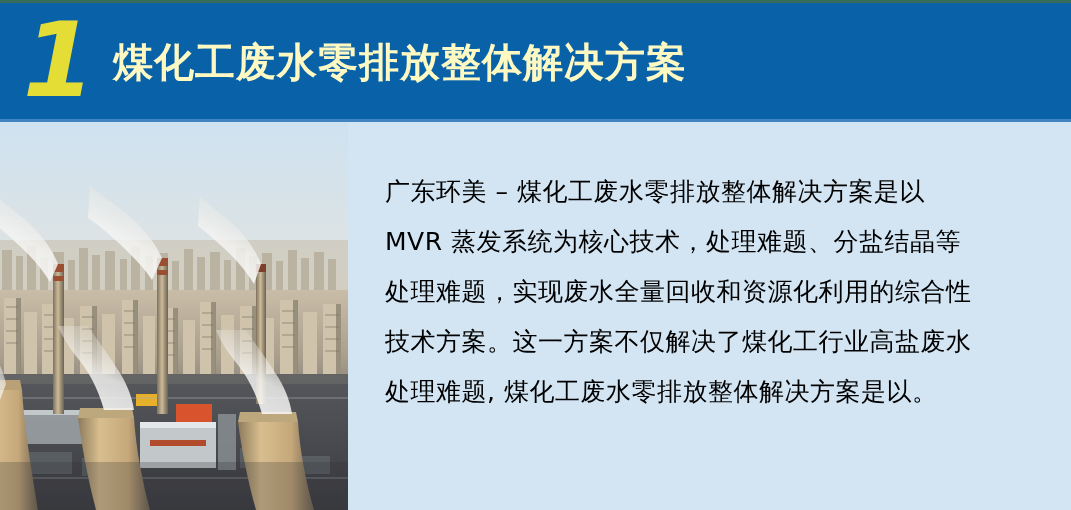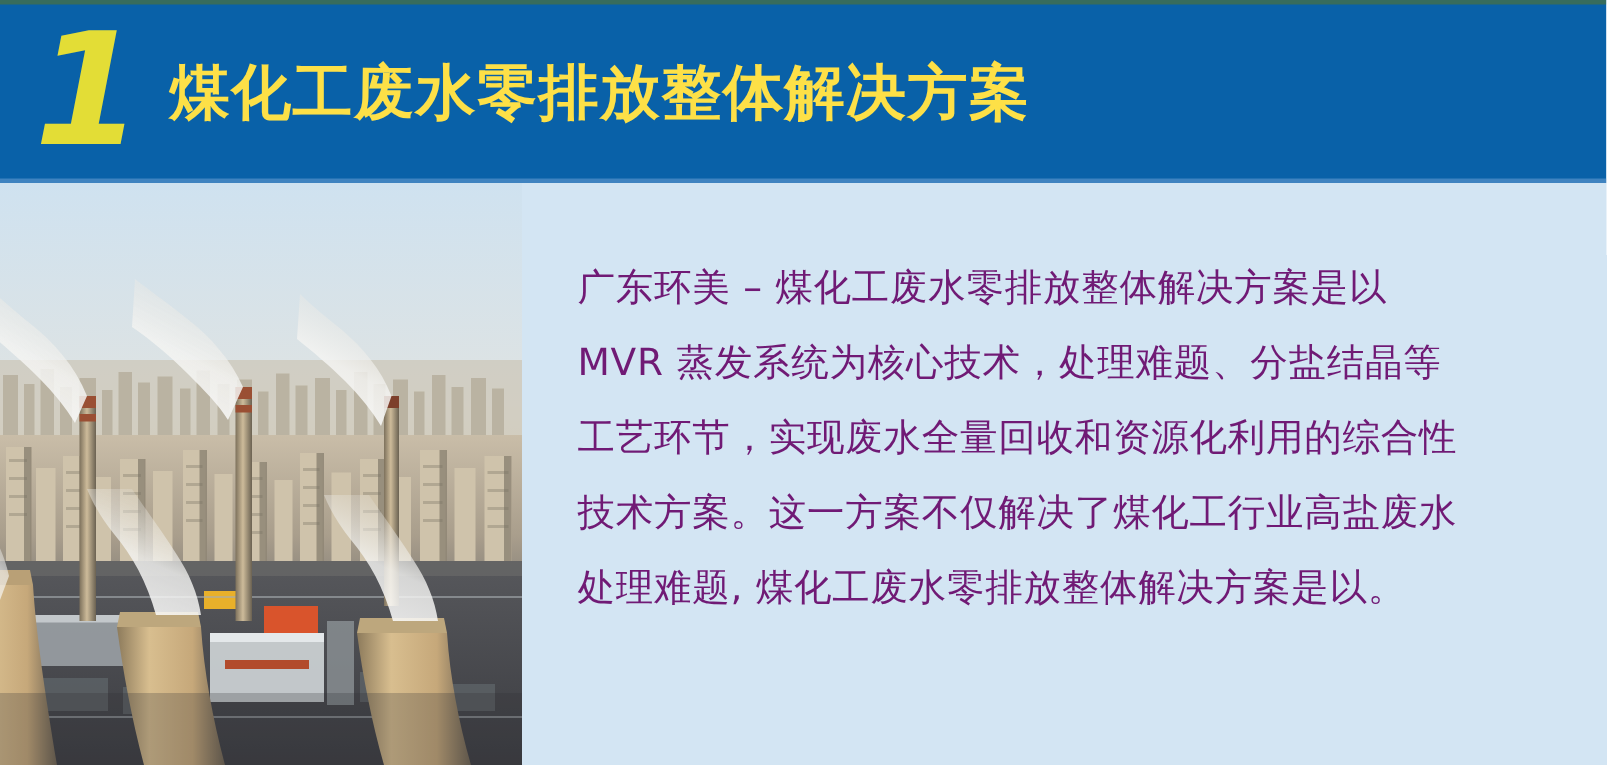--- a/index.html
+++ b/index.html
@@ -65,21 +65,21 @@
 
   #header-title {
     position: absolute;
     left: 113px;
     top: 37px;
     height: 50px;
     line-height: 50px;
     font-family: "DejaVu Sans", "Liberation Sans", sans-serif;
     font-size: 40px;
     font-weight: 700;
-    color: #fde047;
+    color: #fef9c3;
     letter-spacing: 1px;
     white-space: nowrap;
   }
 
   
   #body {
     position: absolute;
     left: 0; top: 122px;
     width: 1071px;
     height: 388px;
@@ -103,21 +103,21 @@
     left: 385px;
     top: 45px;
     width: 600px;
   }
   .desc-line {
     height: 50px;
     line-height: 50px;
     font-family: "DejaVu Sans", "Liberation Sans", sans-serif;
     font-size: 25px;
     font-weight: 400;
-    color: #701a75;
+    color: #000000;
     white-space: nowrap;
     letter-spacing: .5px;
   }
 </style>
 </head>
 <body>
 
 <div id="slide">
 
   <div id="header">
@@ -328,19 +328,19 @@
           <path d="M6 262 C 2 244, -6 230, -16 218 L -16 248 C -10 256, -4 268, 0 278 Z" fill="url(#smokeGrad)" opacity="0.8"></path>
         </g>
 
         <rect x="0" y="340" width="348" height="48" fill="#2e3034" opacity="0.25"></rect>
       </svg>
     </div>
 
     <div id="description">
       <div class="desc-line">广东环美 – 煤化工废水零排放整体解决方案是以</div>
       <div class="desc-line">MVR 蒸发系统为核心技术，处理难题、分盐结晶等</div>
-      <div class="desc-line">工艺环节，实现废水全量回收和资源化利用的综合性</div>
+      <div class="desc-line">处理难题，实现废水全量回收和资源化利用的综合性</div>
       <div class="desc-line">技术方案。这一方案不仅解决了煤化工行业高盐废水</div>
       <div class="desc-line">处理难题, 煤化工废水零排放整体解决方案是以。</div>
     </div>
 
   </div>
 </div>
 
 </body></html>

